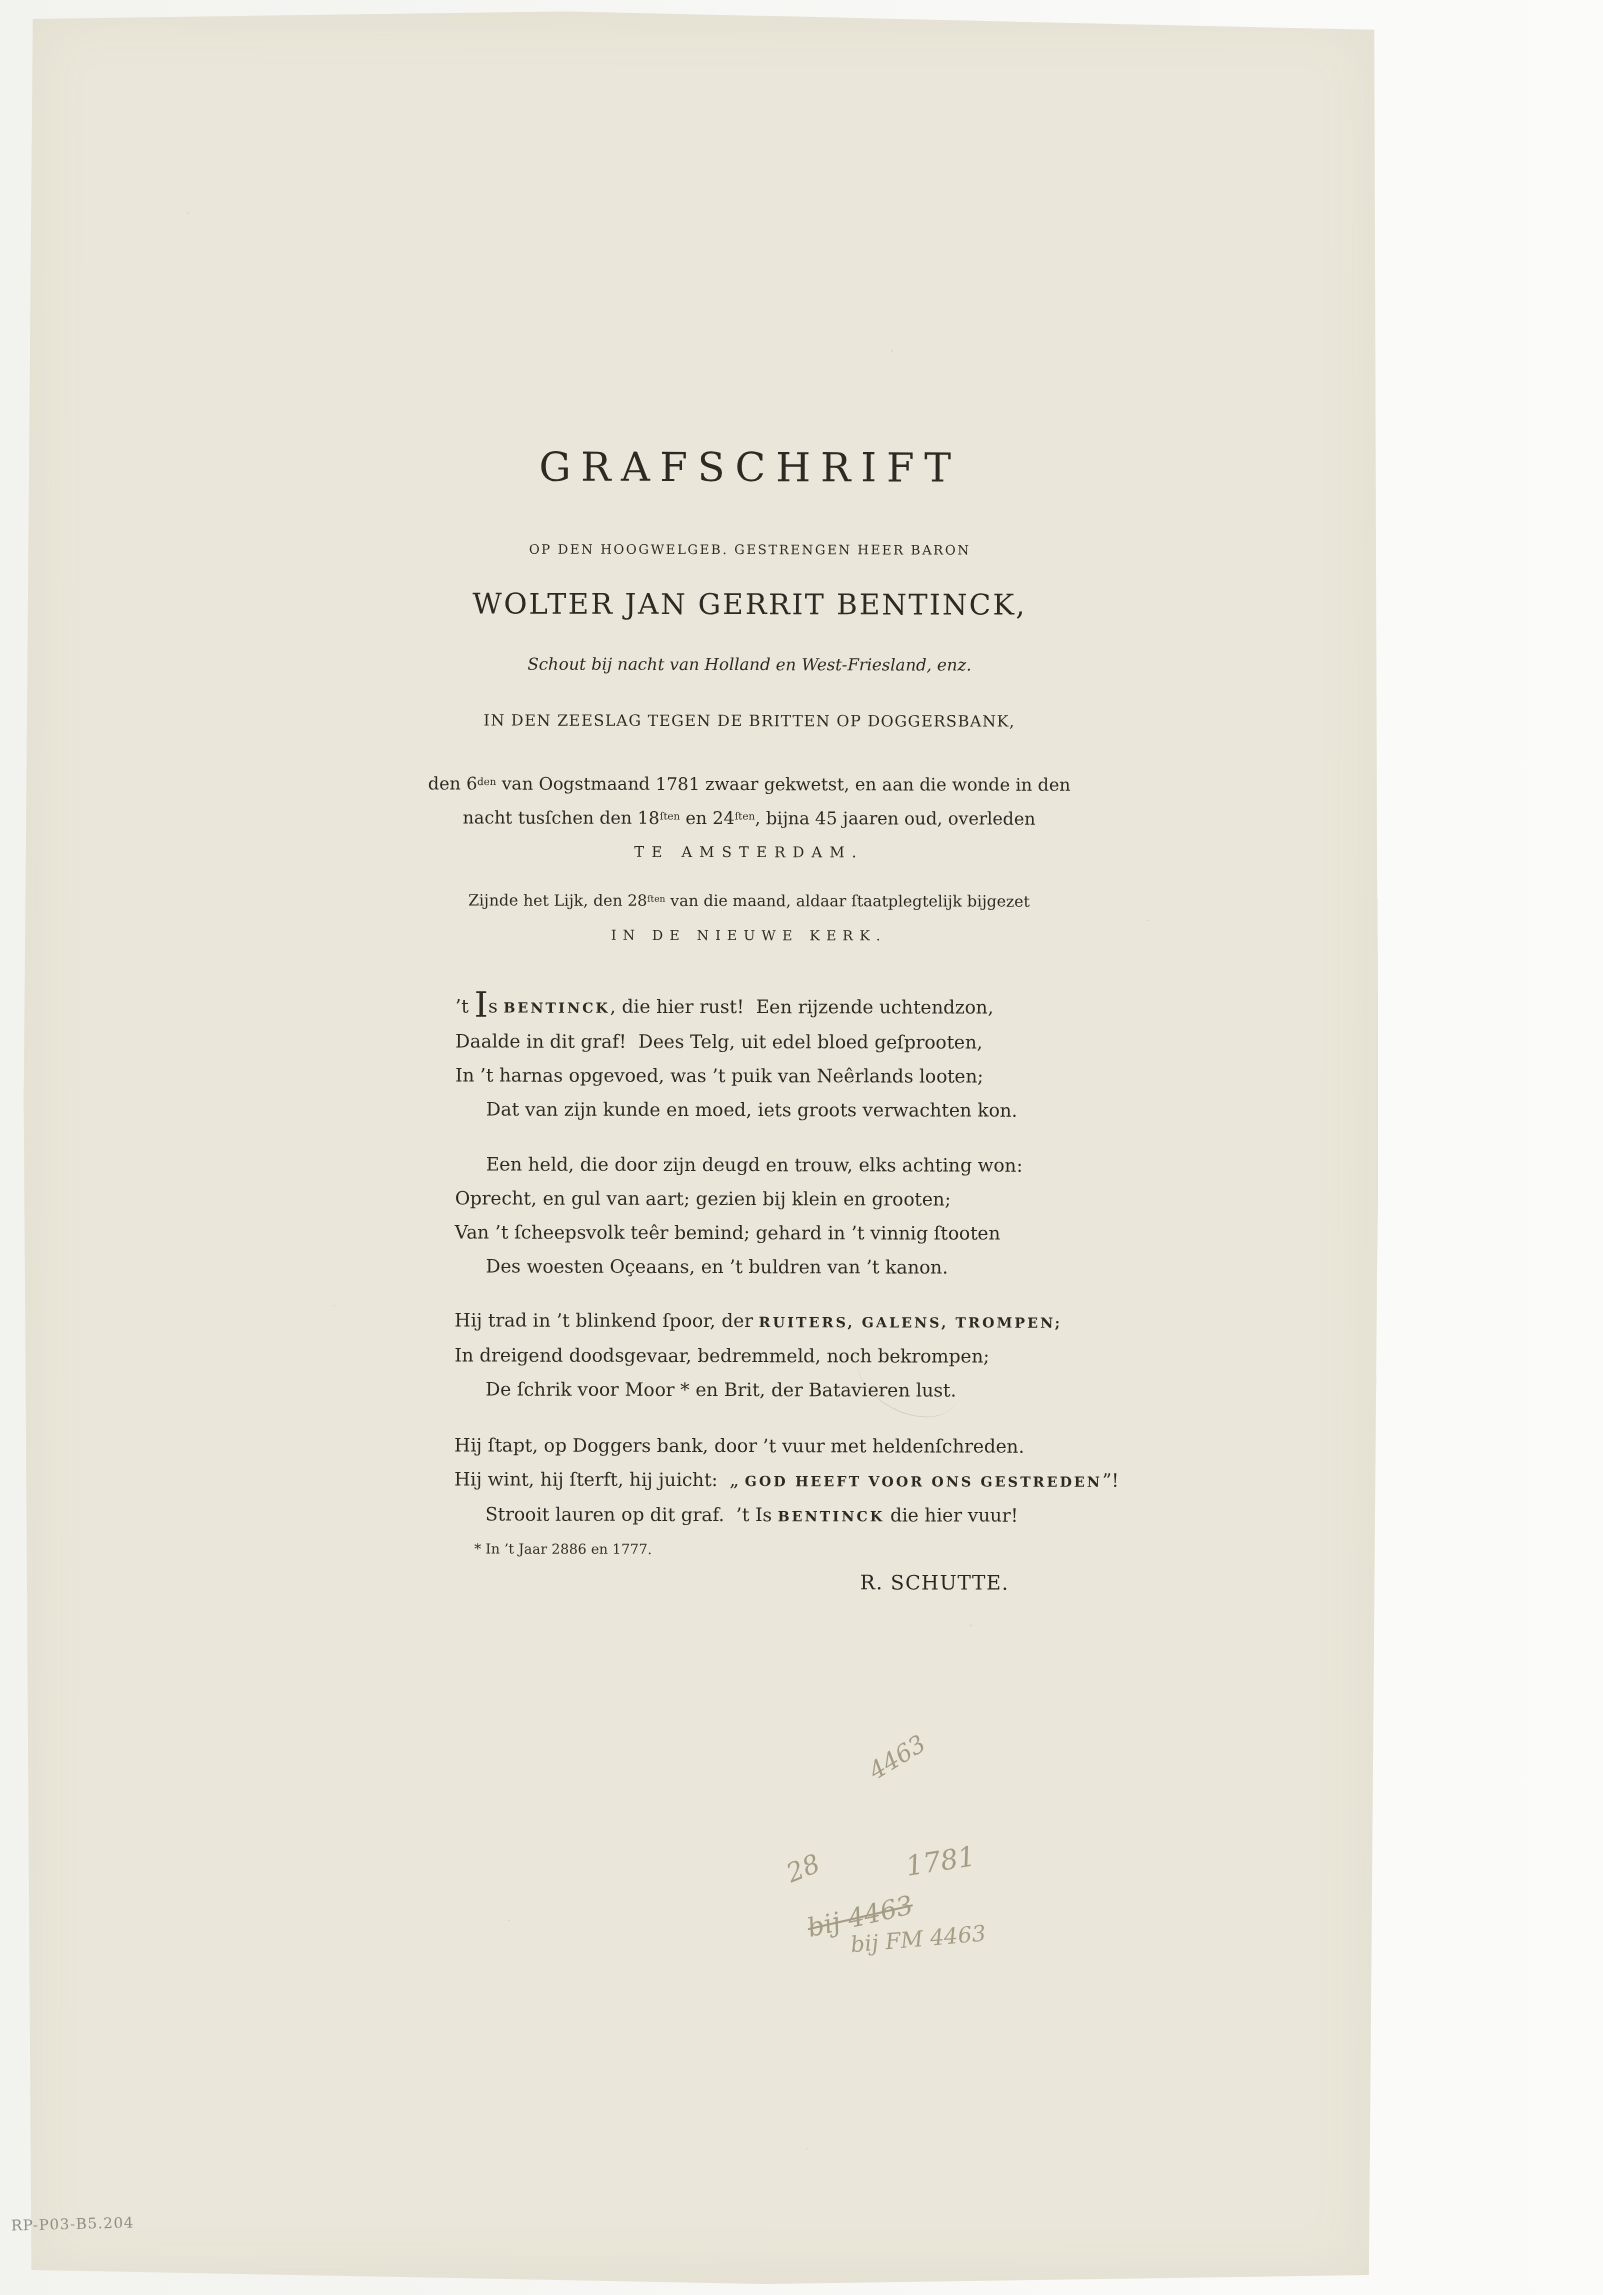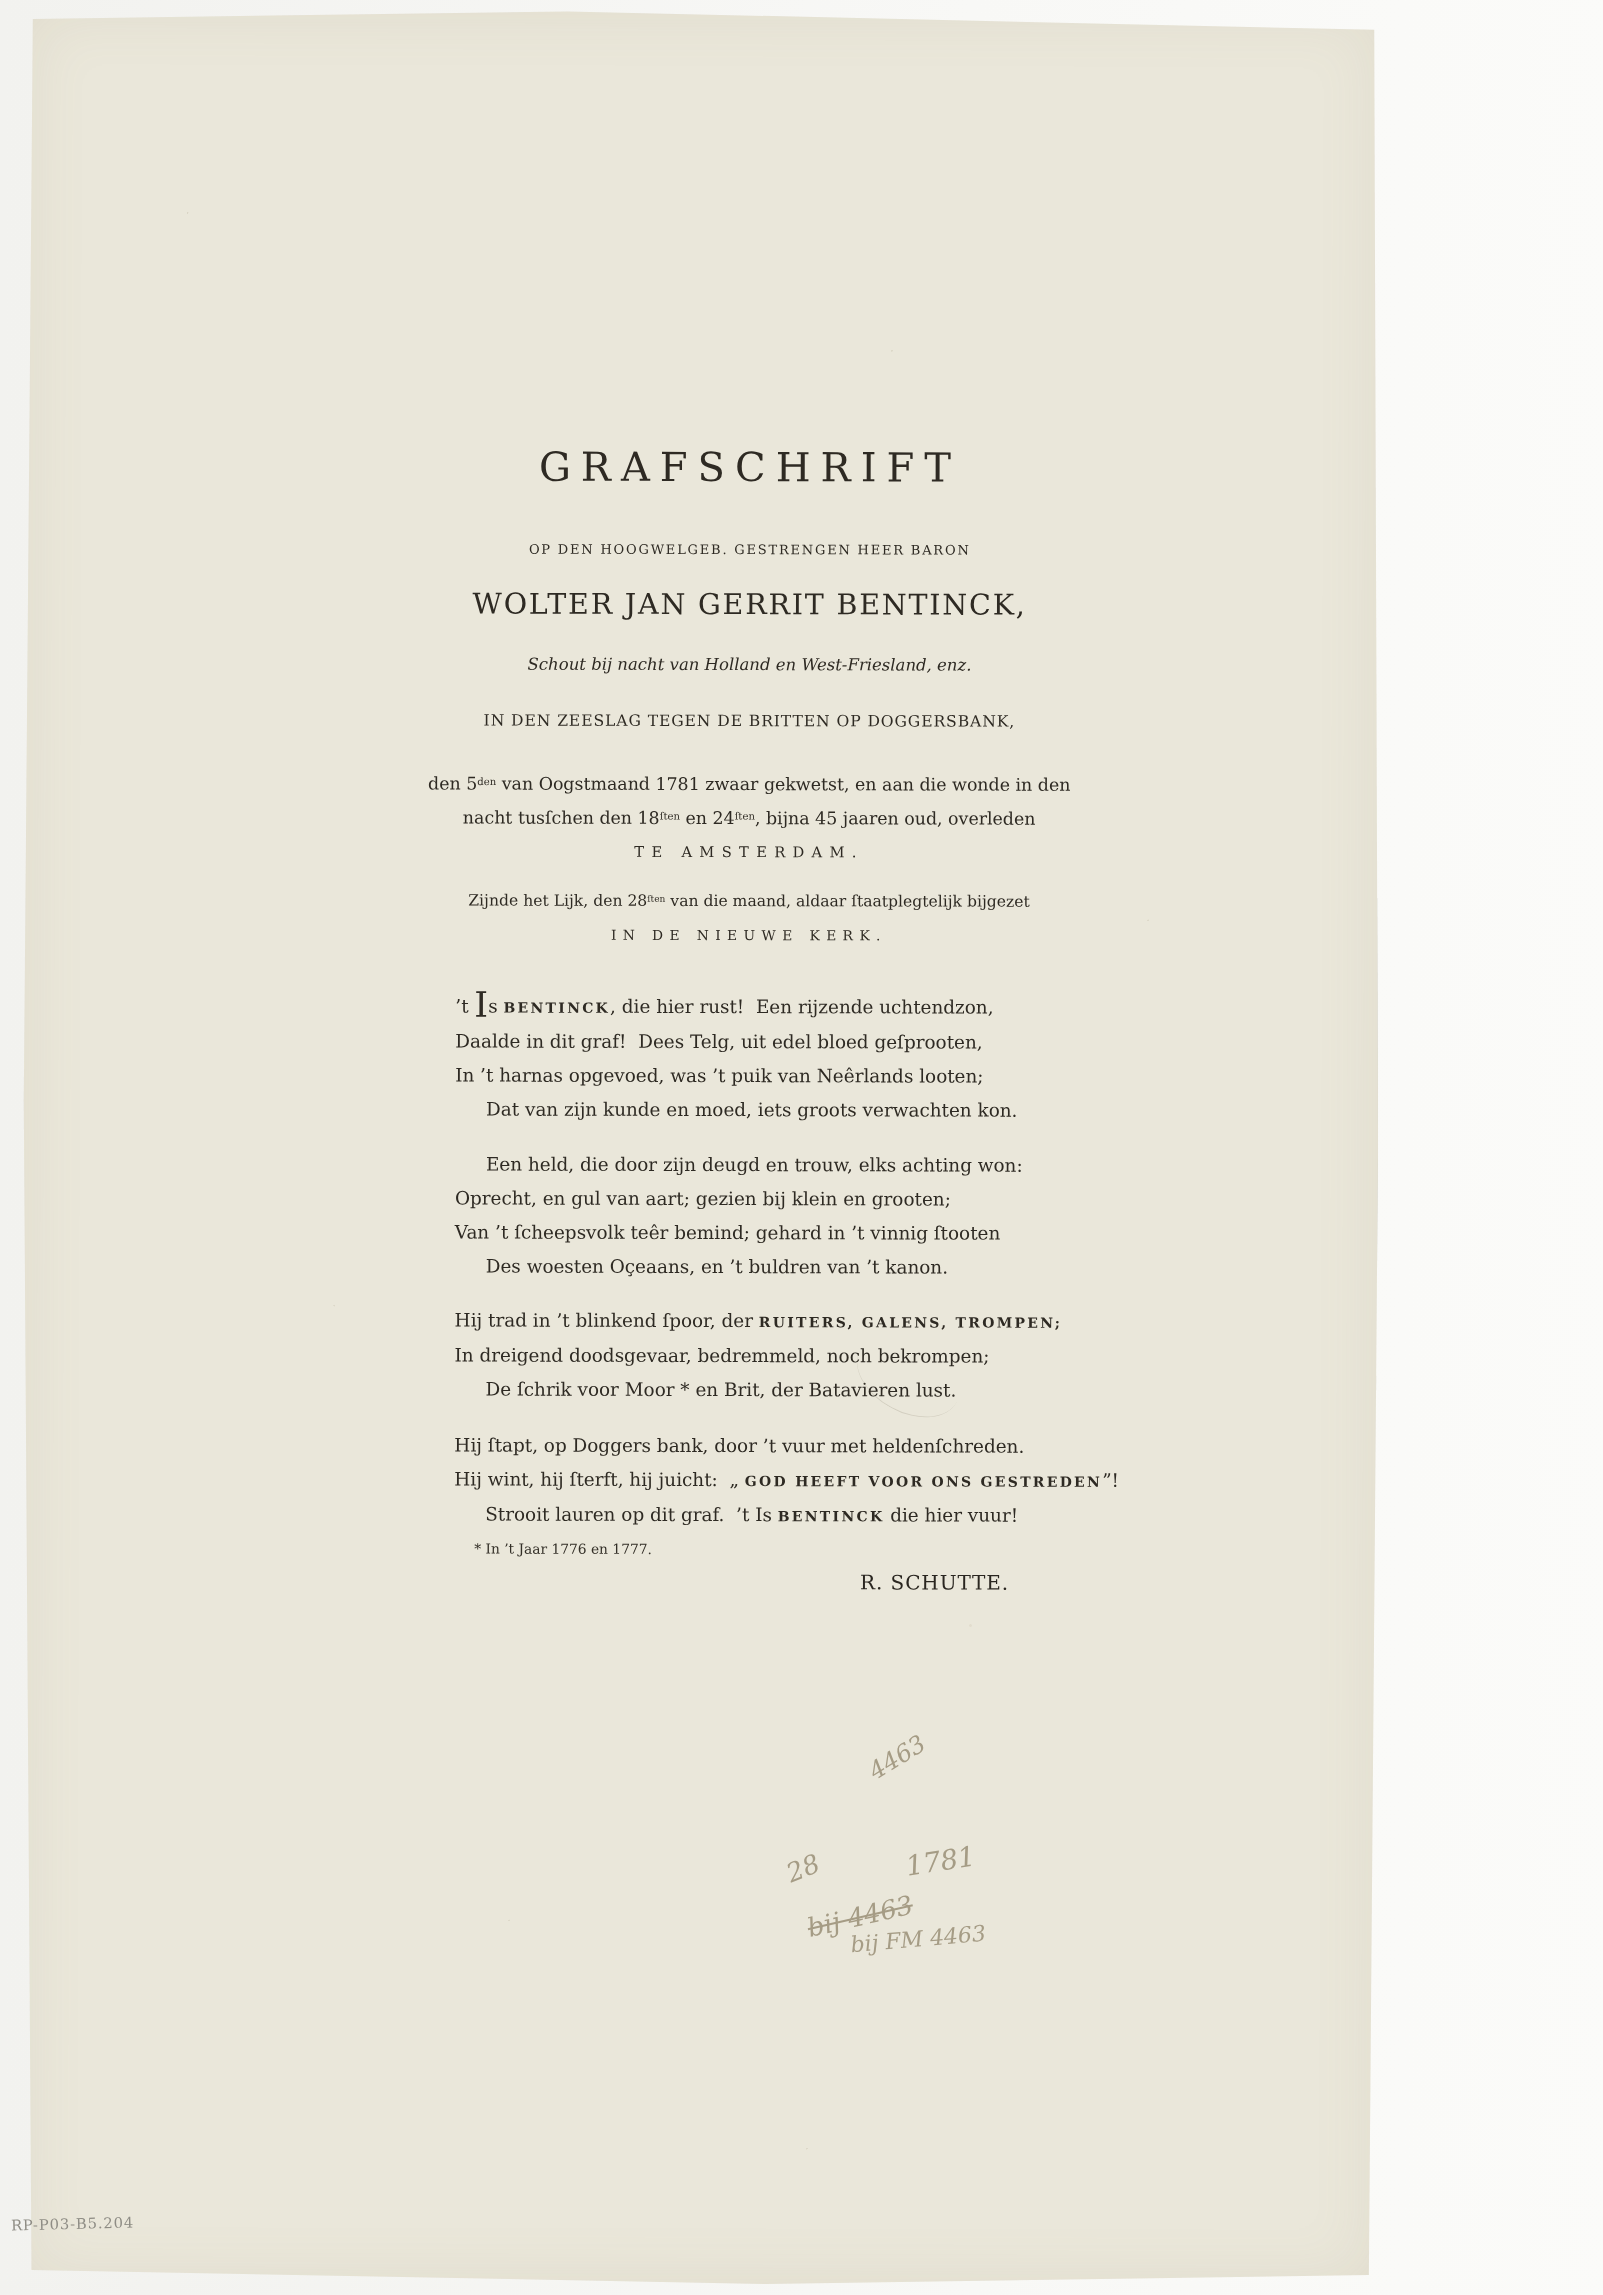--- a/index.html
+++ b/index.html
@@ -74,21 +74,21 @@
 
 <div class="scan">
 
   <div class="paper">
 
     <div class="line title">GRAFSCHRIFT</div>
     <div class="line dedication">OP DEN HOOGWELGEB. GESTRENGEN HEER BARON</div>
     <div class="line name">WOLTER JAN GERRIT BENTINCK,</div>
     <div class="line role">Schout bij nacht van Holland en West-Friesland, enz.</div>
     <div class="line battle">IN DEN ZEESLAG TEGEN DE BRITTEN OP DOGGERSBANK,</div>
-    <div class="line date1"><span>den 5</span><span class="sup">den</span><span> van Oogstmaand 1781 zwaar gekwetst, en aan die wonde in den</span></div>
+    <div class="line date1"><span>den 6</span><span class="sup">den</span><span> van Oogstmaand 1781 zwaar gekwetst, en aan die wonde in den</span></div>
     <div class="line date2"><span>nacht tusſchen den 18</span><span class="sup">ſten</span><span> en 24</span><span class="sup">ſten</span><span>, bijna 45 jaaren oud, overleden</span></div>
     <div class="line place">TE AMSTERDAM.</div>
     <div class="line burial"><span>Zijnde het Lijk, den 28</span><span class="sup">ſten</span><span> van die maand, aldaar ſtaatplegtelijk bijgezet</span></div>
     <div class="line church">IN DE NIEUWE KERK.</div>
 
     <div class="poem s1">
       <div class="pl"><span>’t </span><span class="big">I</span><span>s </span><span class="sc">BENTINCK</span><span>,&nbsp;die hier rust!&nbsp; Een rijzende uchtendzon,</span></div>
       <div class="pl"><span>Daalde in dit graf!&nbsp; Dees Telg, uit edel bloed geſprooten,</span></div>
       <div class="pl"><span>In ’t harnas opgevoed, was ’t puik van Neêrlands looten;</span></div>
       <div class="pl ind"><span>Dat van zijn kunde en moed, iets groots verwachten kon.</span></div>
@@ -106,21 +106,21 @@
       <div class="pl"><span>In dreigend doodsgevaar, bedremmeld, noch bekrompen;</span></div>
       <div class="pl ind"><span>De ſchrik voor Moor * en Brit, der Batavieren lust.</span></div>
     </div>
 
     <div class="poem s4">
       <div class="pl"><span>Hij ſtapt, op Doggers bank, door ’t vuur met heldenſchreden.</span></div>
       <div class="pl"><span>Hij wint, hij ſterft, hij juicht:&nbsp; „ </span><span class="sc">GOD HEEFT VOOR ONS GESTREDEN</span><span>”!</span></div>
       <div class="pl ind"><span>Strooit lauren op dit graf.&nbsp; ’t Is </span><span class="sc">BENTINCK</span><span> die hier vuur!</span></div>
     </div>
 
-    <div class="footnote">* In ’t Jaar 1776 en 1777.</div>
+    <div class="footnote">* In ’t Jaar 2886 en 1777.</div>
     <div class="signature">R. SCHUTTE.</div>
 
     <div class="crease"></div>
 
     <div class="pencil p1">4463</div>
     <div class="pencil p2">28</div>
     <div class="pencil p3">1781</div>
     <div class="pencil p4">bij 4463</div>
     <div class="pencil p5">bij FM 4463</div>
   </div>

